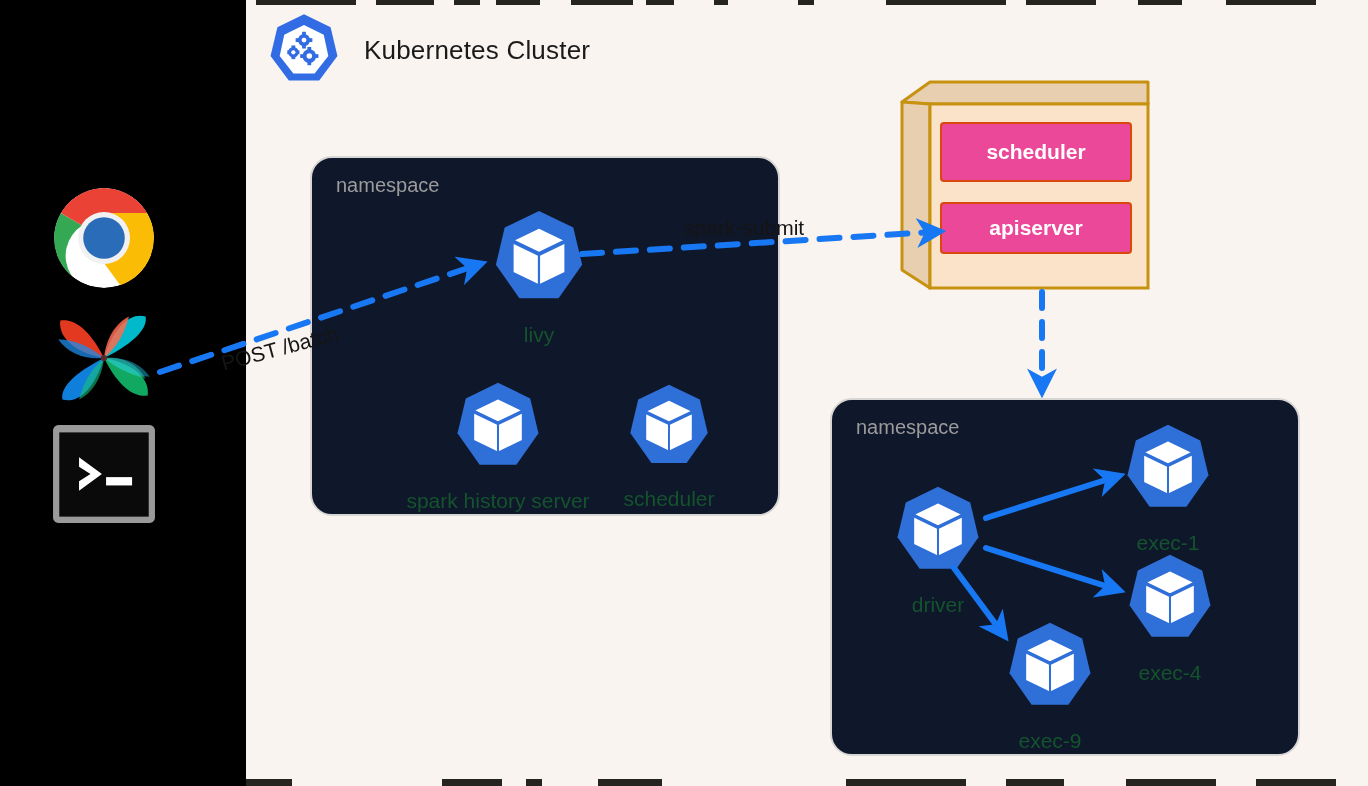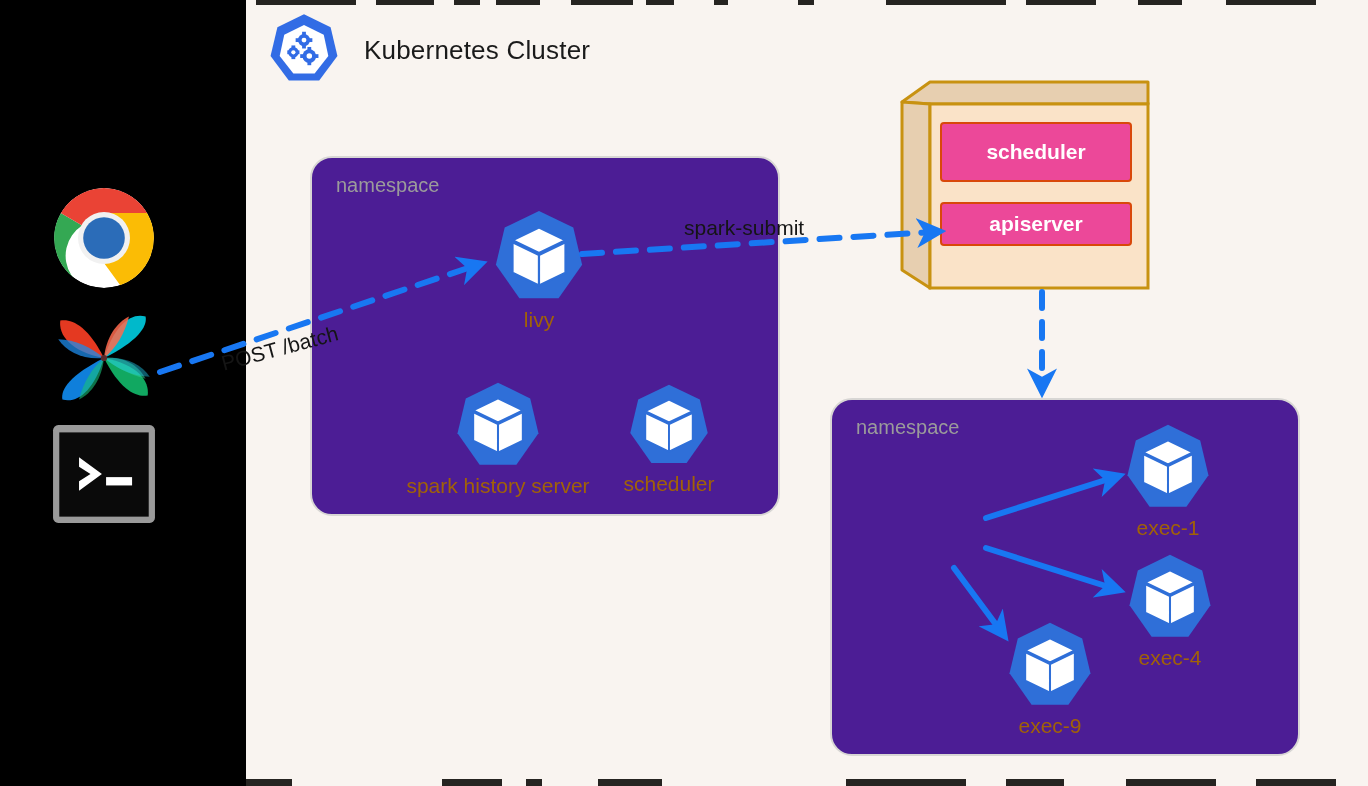--- a/index.html
+++ b/index.html
@@ -63,21 +63,21 @@
   #cluster-title {
     font-size: 26px;
     color: #1a1a1a;
     letter-spacing: .2px;
     white-space: nowrap;
   }
 
   
   .namespace {
     position: absolute;
-    background: #4c1d95;
+    background: #0f172a;
     border: 2px solid #d8d6d4;
     border-radius: 22px;
     box-sizing: border-box;
   }
   .ns-label {
     position: absolute;
     left: 24px;
     top: 16px;
     font-size: 20px;
     color: #9b9b9b;
@@ -86,23 +86,23 @@
   #ns-right { left: 584px; top: 398px; width: 470px; height: 358px; }
 
   
   .pod {
     position: absolute;
     text-align: center;
   }
   .pod svg { display: block; margin: 0 auto; }
   .pod-label {
     font-size: 21px;
-    color: #a16207;
+    color: #14532d;
     white-space: nowrap;
-    margin-top: 2px;
+    margin-top: 17px;
   }
 
   
   #control-plane {
     position: absolute;
     left: 654px;
     top: 80px;
     width: 250px;
     height: 212px;
   }
@@ -113,21 +113,21 @@
     border-radius: 4px;
     color: #ffffff;
     font-size: 21px;
     font-weight: bold;
     display: flex;
     align-items: center;
     justify-content: center;
     box-sizing: border-box;
   }
   #svc-scheduler { left: 40px; top: 42px; width: 192px; height: 60px; }
-  #svc-apiserver { left: 40px; top: 122px; width: 192px; height: 44px; }
+  #svc-apiserver { left: 40px; top: 122px; width: 192px; height: 52px; }
 
   
   .edge-label {
     position: absolute;
     font-size: 21px;
     color: #151515;
     white-space: nowrap;
   }
   #label-post {
     left: -20px;
@@ -301,20 +301,31 @@
         <rect x="30" y="24" width="218" height="184" fill="#FAE3C8" stroke="#C89211" stroke-width="3"></rect>
       </svg>
       <div class="cp-svc" id="svc-scheduler">scheduler</div>
       <div class="cp-svc" id="svc-apiserver">apiserver</div>
     </div>
 
     <div class="namespace" id="ns-right">
       <span class="ns-label">namespace</span>
     </div>
 
+    <div class="pod" style="left:640px; top:484px; width:104px;">
+      <svg viewBox="0 0 100 100" width="92" height="92">
+        <polygon points="50,3 85,20 94,58 70,92 30,92 6,58 15,20" fill="#2F6FD8"></polygon>
+        <g fill="#ffffff" stroke="#2F6FD8" stroke-width="2.2" stroke-linejoin="round">
+          <polygon points="50,20 77,33 50,46 23,33"></polygon>
+          <polygon points="23,35 50,48 50,79 23,66"></polygon>
+          <polygon points="77,35 50,48 50,79 77,66"></polygon>
+        </g>
+      </svg>
+      <div class="pod-label">driver</div>
+    </div>
 
     <div class="pod" style="left:870px; top:422px; width:104px;">
       <svg viewBox="0 0 100 100" width="92" height="92">
         <polygon points="50,3 85,20 94,58 70,92 30,92 6,58 15,20" fill="#2F6FD8"></polygon>
         <g fill="#ffffff" stroke="#2F6FD8" stroke-width="2.2" stroke-linejoin="round">
           <polygon points="50,20 77,33 50,46 23,33"></polygon>
           <polygon points="23,35 50,48 50,79 23,66"></polygon>
           <polygon points="77,35 50,48 50,79 77,66"></polygon>
         </g>
       </svg>

